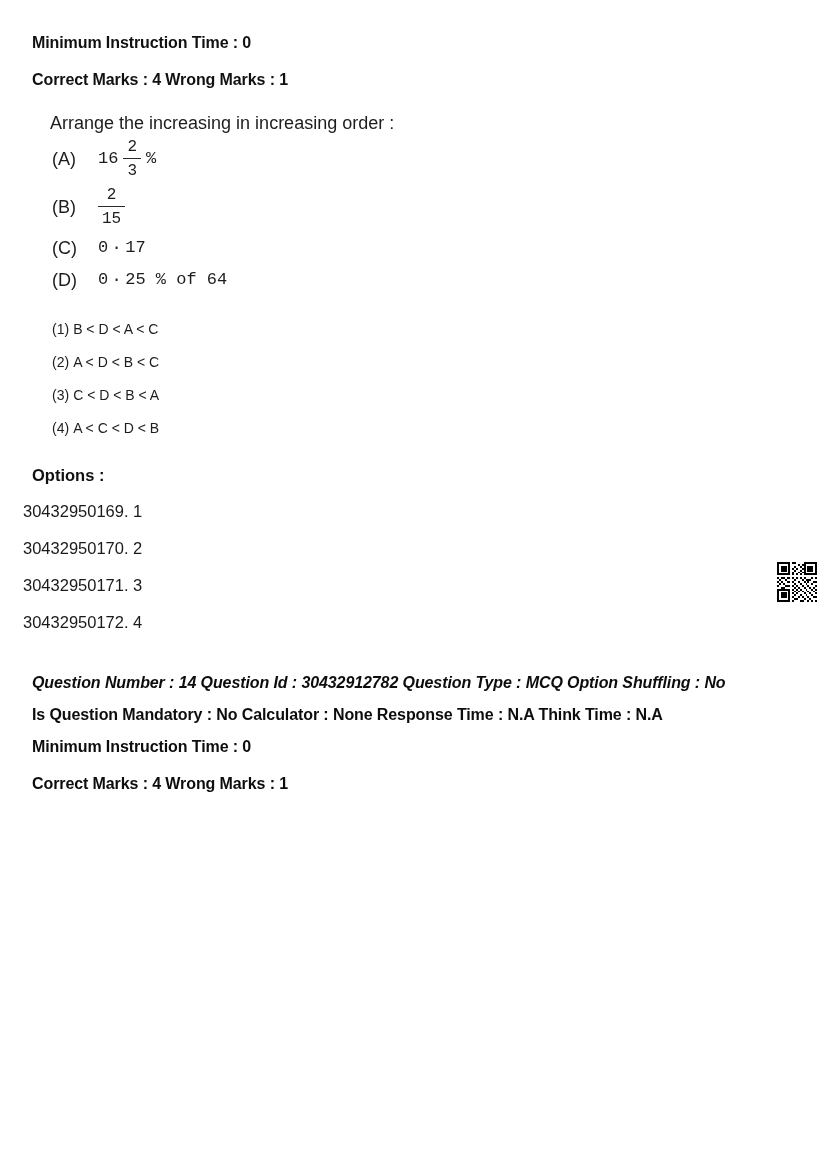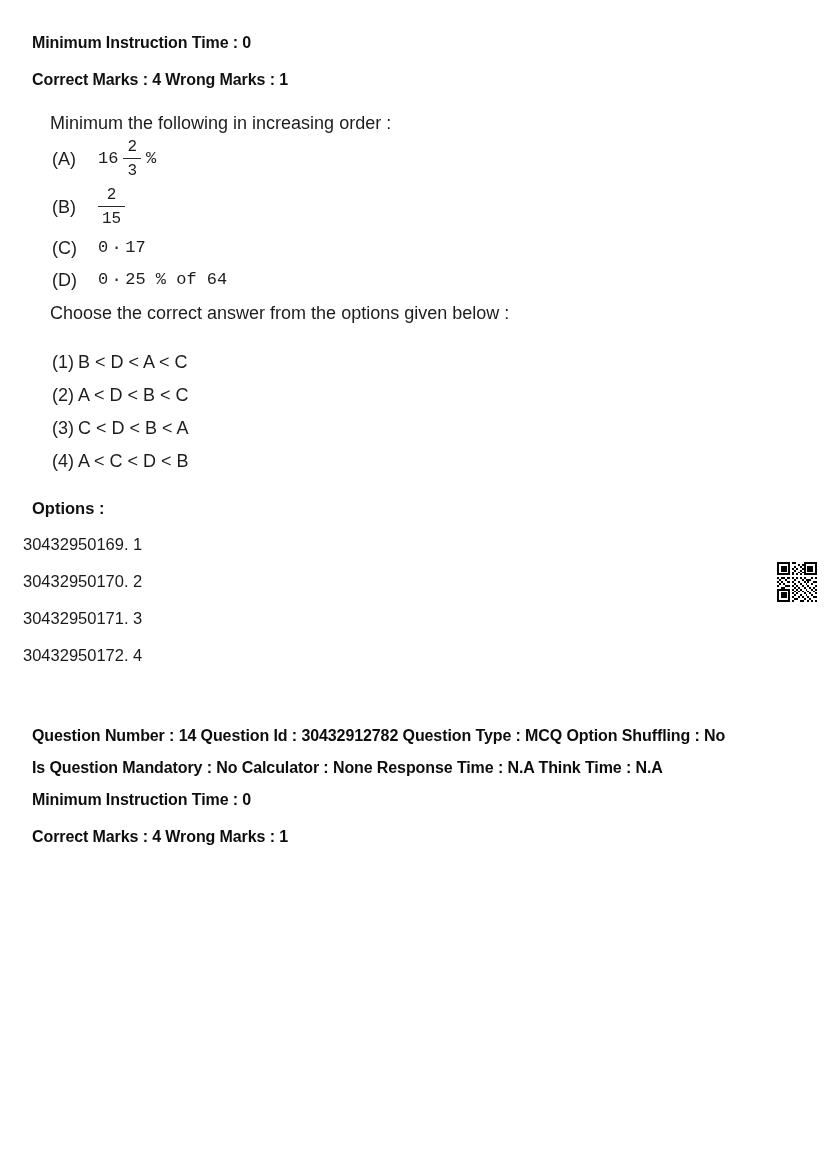--- a/index.html
+++ b/index.html
@@ -53,21 +53,21 @@
   }
   .mt4 { margin-top:4px; } .mt6 { margin-top:6px; }
   .mt9 { margin-top:9px; } .mt10 { margin-top:10px; }
   .q-choose {
     margin:11px 0 0 50px;
     font-size:18px; line-height:22px;
     color:#1d1d1d;
   }
   .choice {
     margin:11px 0 0 52px;
-    font-size:18px; line-height:22px;
+    font-size:14px; line-height:22px;
     color:#1d1d1d;
   }
   .choice.first { margin-top:27px; }
   .choice .num { margin-right:4px; }
   .options-heading {
     margin:27px 0 16px 32px;
     font-size:16.5px; font-weight:bold; line-height:19px;
     color:#111111;
   }
   .option-row {
@@ -79,32 +79,32 @@
   .qr {
     position:absolute; left:777px; top:562px;
     width:40px; height:40px;
   }
   .footer-line {
     margin:12px 0 0 32px;
     font-size:16px; font-weight:bold; line-height:20px;
     letter-spacing:-0.1px;
     color:#0d0d0d;
   }
-  .footer-line.first { margin-top:61px; }
+  .footer-line.first { margin-top:41px;font-style:italic; }
   .footer-line.last { margin-top:17px; }
 </style>
 </head>
 <body>
 
 <div class="page">
 
   <div class="meta">Minimum Instruction Time : 0</div>
   <div class="meta mt18">Correct Marks : 4 Wrong Marks : 1</div>
 
-  <div class="q-prompt">Minimum the following in increasing order :</div>
+  <div class="q-prompt">Arrange the increasing in increasing order :</div>
 
   <div class="q-item mt4">
     <span class="q-label">(A)</span>
     <span class="q-math">
       <span class="part">16</span>
       <span class="frac">
         <span class="num">2</span>
         <span class="den">3</span>
       </span>
       <span class="part">%</span>
@@ -124,21 +124,20 @@
   <div class="q-item mt9">
     <span class="q-label">(C)</span>
     <span class="q-math">0 · 17</span>
   </div>
 
   <div class="q-item mt10">
     <span class="q-label">(D)</span>
     <span class="q-math">0 · 25 % of 64</span>
   </div>
 
-  <div class="q-choose">Choose the correct answer from the options given below :</div>
 
   <div class="choice first">
     <span class="num">(1)</span><span>B &lt; D &lt; A &lt; C</span>
   </div>
   <div class="choice">
     <span class="num">(2)</span><span>A &lt; D &lt; B &lt; C</span>
   </div>
   <div class="choice">
     <span class="num">(3)</span><span>C &lt; D &lt; B &lt; A</span>
   </div>

